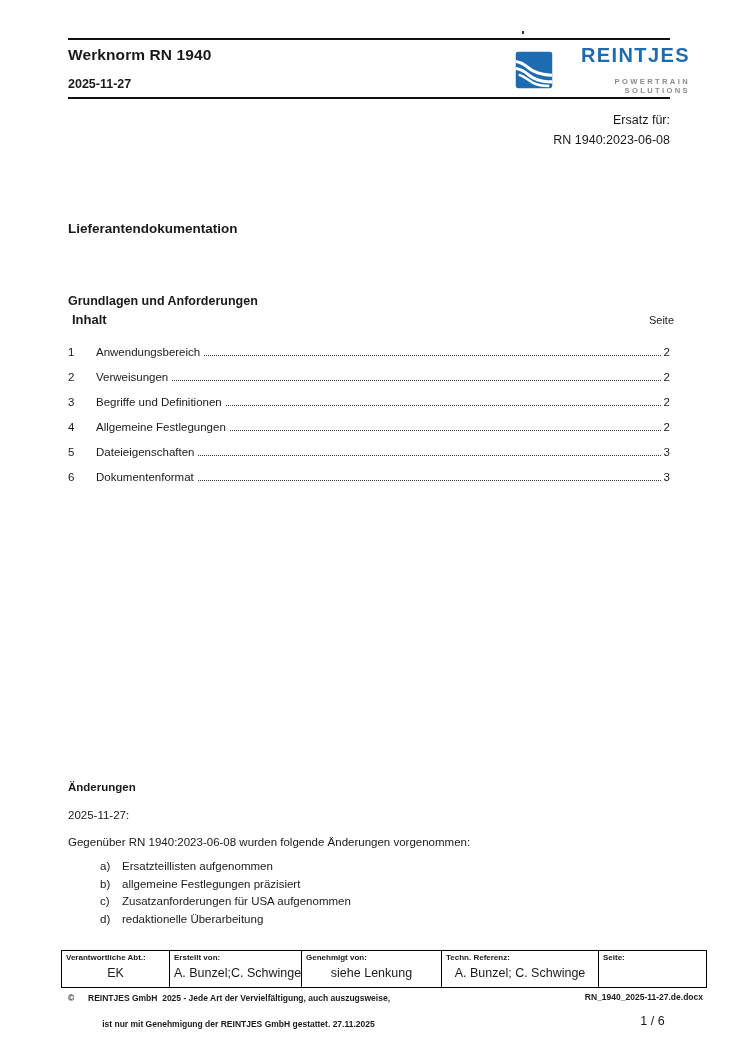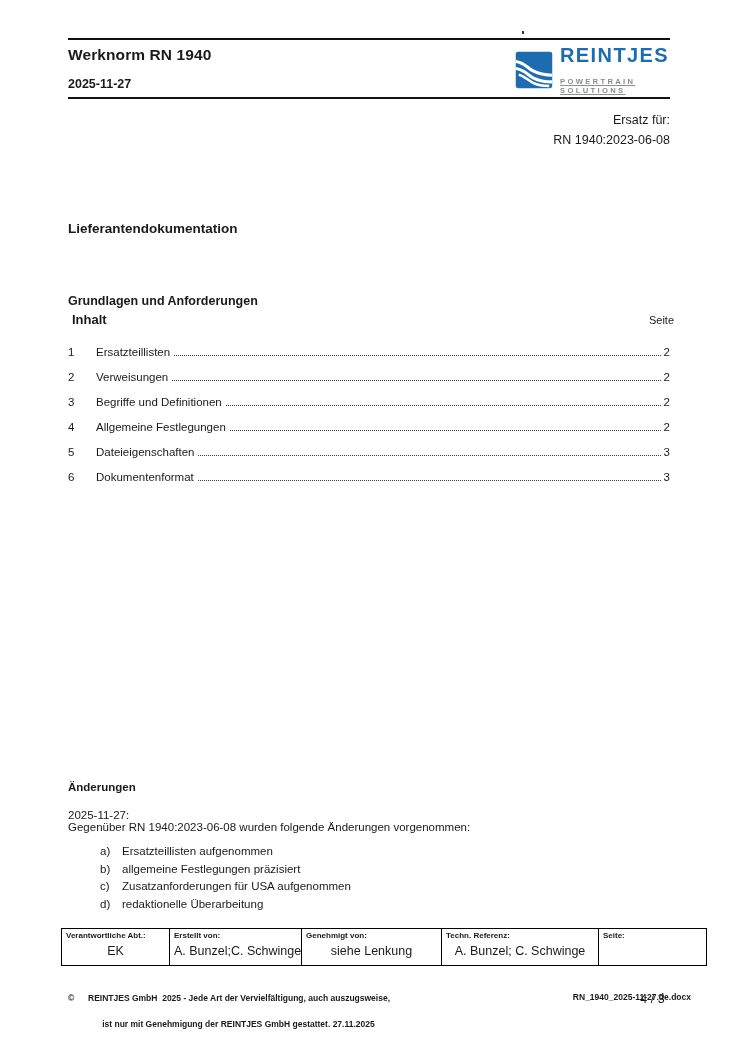--- a/index.html
+++ b/index.html
@@ -18,23 +18,23 @@
   .rule { position: absolute; left: 68px; width: 602px; height: 2px; background: #111; }
   .rule-top { top: 38px; }
   .rule-bottom { top: 97px; }
   .center-mark { position: absolute; left: 522px; top: 31px; width: 2px; height: 3px; background: #333; }
 
   .doc-type { position: absolute; left: 68px; top: 46px; font-size: 15.5px; font-weight: bold; letter-spacing: 0.1px; }
   .doc-date { position: absolute; left: 68px; top: 77px; font-size: 12.5px; font-weight: bold; }
 
   .logo { position: absolute; left: 515px; top: 48px; width: 175px; height: 44px; display: flex; align-items: center; }
   .logo-icon { width: 38px; height: 38px; flex: 0 0 38px; }
-  .logo-text { margin-left: 7px; display: flex; flex-direction: column; justify-content: center; }
+  .logo-text { margin-left: 7px; display: flex; flex-direction: column; justify-content: center; text-align: right; }
   .logo-brand { color: #1e6cb0; font-size: 20px; font-weight: bold; letter-spacing: 1.4px; line-height: 20px; }
-  .logo-tagline { color: #8a8c8e; font-size: 7.6px; letter-spacing: 2.35px; margin-top: 12px; font-weight: bold; text-decoration: underline; }
+  .logo-tagline { color: #8a8c8e; font-size: 7.6px; letter-spacing: 2.35px; margin-top: 12px; font-weight: bold; }
 
   .ersatz { position: absolute; right: 67px; top: 110px; text-align: right; font-size: 12.5px; line-height: 20px; }
 
   
   .doc-title { position: absolute; left: 68px; top: 221px; font-size: 13.5px; font-weight: bold; }
   .doc-subtitle { position: absolute; left: 68px; top: 258px; font-size: 12.5px; font-weight: bold; margin-top: 36px; }
 
   
   .toc-head { position: absolute; left: 72px; top: 312px; width: 602px; display: flex; justify-content: space-between; align-items: baseline; }
   .toc-head .h { font-size: 13px; font-weight: bold; }
@@ -44,38 +44,38 @@
   .toc-row { display: flex; align-items: baseline; height: 25px; font-size: 11.5px; }
   .toc-num { flex: 0 0 28px; }
   .toc-title { flex: 0 0 auto; white-space: nowrap; }
   .toc-leader { flex: 1 1 auto; border-bottom: 1.6px dotted #3a3a3a; margin: 0 3px 3px 4px; min-width: 20px; }
   .toc-page { flex: 0 0 auto; }
 
   
   .changes { position: absolute; left: 68px; top: 781px; width: 602px; font-size: 11.5px; }
   .changes-heading { font-weight: bold; font-size: 11.5px; }
   .changes-date { margin-top: 16px; }
-  .changes-intro { }
+  .changes-intro { margin-top: 15px; }
   .change-list { margin-top: 10px; }
   .change-item { display: flex; line-height: 17.5px; }
   .change-marker { flex: 0 0 22px; margin-left: 32px; }
   .change-text { flex: 1; }
 
   
-  .footer-table { position: absolute; left: 61px; top: 928px; width: 646px; height: 38px; display: flex; border: 1.4px solid #000; background: #fff; }
+  .footer-table { position: absolute; left: 61px; top: 950px; width: 646px; height: 38px; display: flex; border: 1.4px solid #000; background: #fff; }
   .f-cell { border-right: 1.4px solid #000; display: flex; flex-direction: column; padding: 2px 4px 2px; }
   .f-cell:last-child { border-right: none; gap: 48px; }
   .f-cell .lab { font-size: 8px; font-weight: bold; line-height: 10px; white-space: nowrap; }
   .f-cell .val { font-size: 12.5px; text-align: center; line-height: 20px; white-space: nowrap; }
   .fc1 { width: 108px; } .fc2 { width: 132px; } .fc3 { width: 140px; } .fc4 { width: 157px; } .fc5 { width: 107px; }
 
   .copyright { position: absolute; left: 68px; top: 992px; font-size: 8.5px; font-weight: bold; line-height: 13px; display: flex; }
   .copyright .sym { flex: 0 0 20px; }
   .copyright .txt { white-space: pre-wrap; }
-  .filename { position: absolute; right: 46px; top: 992px; font-size: 8.5px; font-weight: bold; text-align: center; }
+  .filename { position: absolute; right: 34px; top: 992px; font-size: 8.5px; font-weight: bold; text-align: center; }
 </style>
 </head>
 <body>
 
 <div class="page">
 
   <div class="rule rule-top"></div>
   <div class="center-mark"></div>
 
   <div class="doc-type">Werknorm RN 1940</div>
@@ -105,21 +105,21 @@
   <div class="doc-subtitle">Grundlagen und Anforderungen</div>
 
   <div class="toc-head">
     <span class="h">Inhalt</span>
     <span class="s">Seite</span>
   </div>
 
   <div class="toc">
     <div class="toc-row">
       <span class="toc-num">1</span>
-      <span class="toc-title">Ersatzteillisten</span>
+      <span class="toc-title">Anwendungsbereich</span>
       <span class="toc-leader"></span>
       <span class="toc-page">2</span>
     </div>
     <div class="toc-row">
       <span class="toc-num">2</span>
       <span class="toc-title">Verweisungen</span>
       <span class="toc-leader"></span>
       <span class="toc-page">2</span>
     </div>
     <div class="toc-row">
@@ -184,21 +184,21 @@
     <div class="f-cell fc3">
       <span class="lab">Genehmigt von:</span>
       <span class="val">siehe Lenkung</span>
     </div>
     <div class="f-cell fc4">
       <span class="lab">Techn. Referenz:</span>
       <span class="val">A. Bunzel; C. Schwinge</span>
     </div>
     <div class="f-cell fc5">
       <span class="lab">Seite:</span>
-      <span class="val">4 / 3</span>
+      <span class="val">1 / 6</span>
     </div>
   </div>
 
   <div class="copyright">
     <span class="sym">©</span>
     <span class="txt"><span>REINTJES GmbH  2025 - Jede Art der Vervielfältigung, auch auszugsweise,</span><br>
       <span>ist nur mit Genehmigung der REINTJES GmbH gestattet. 27.11.2025</span>
     </span>
   </div>
 

